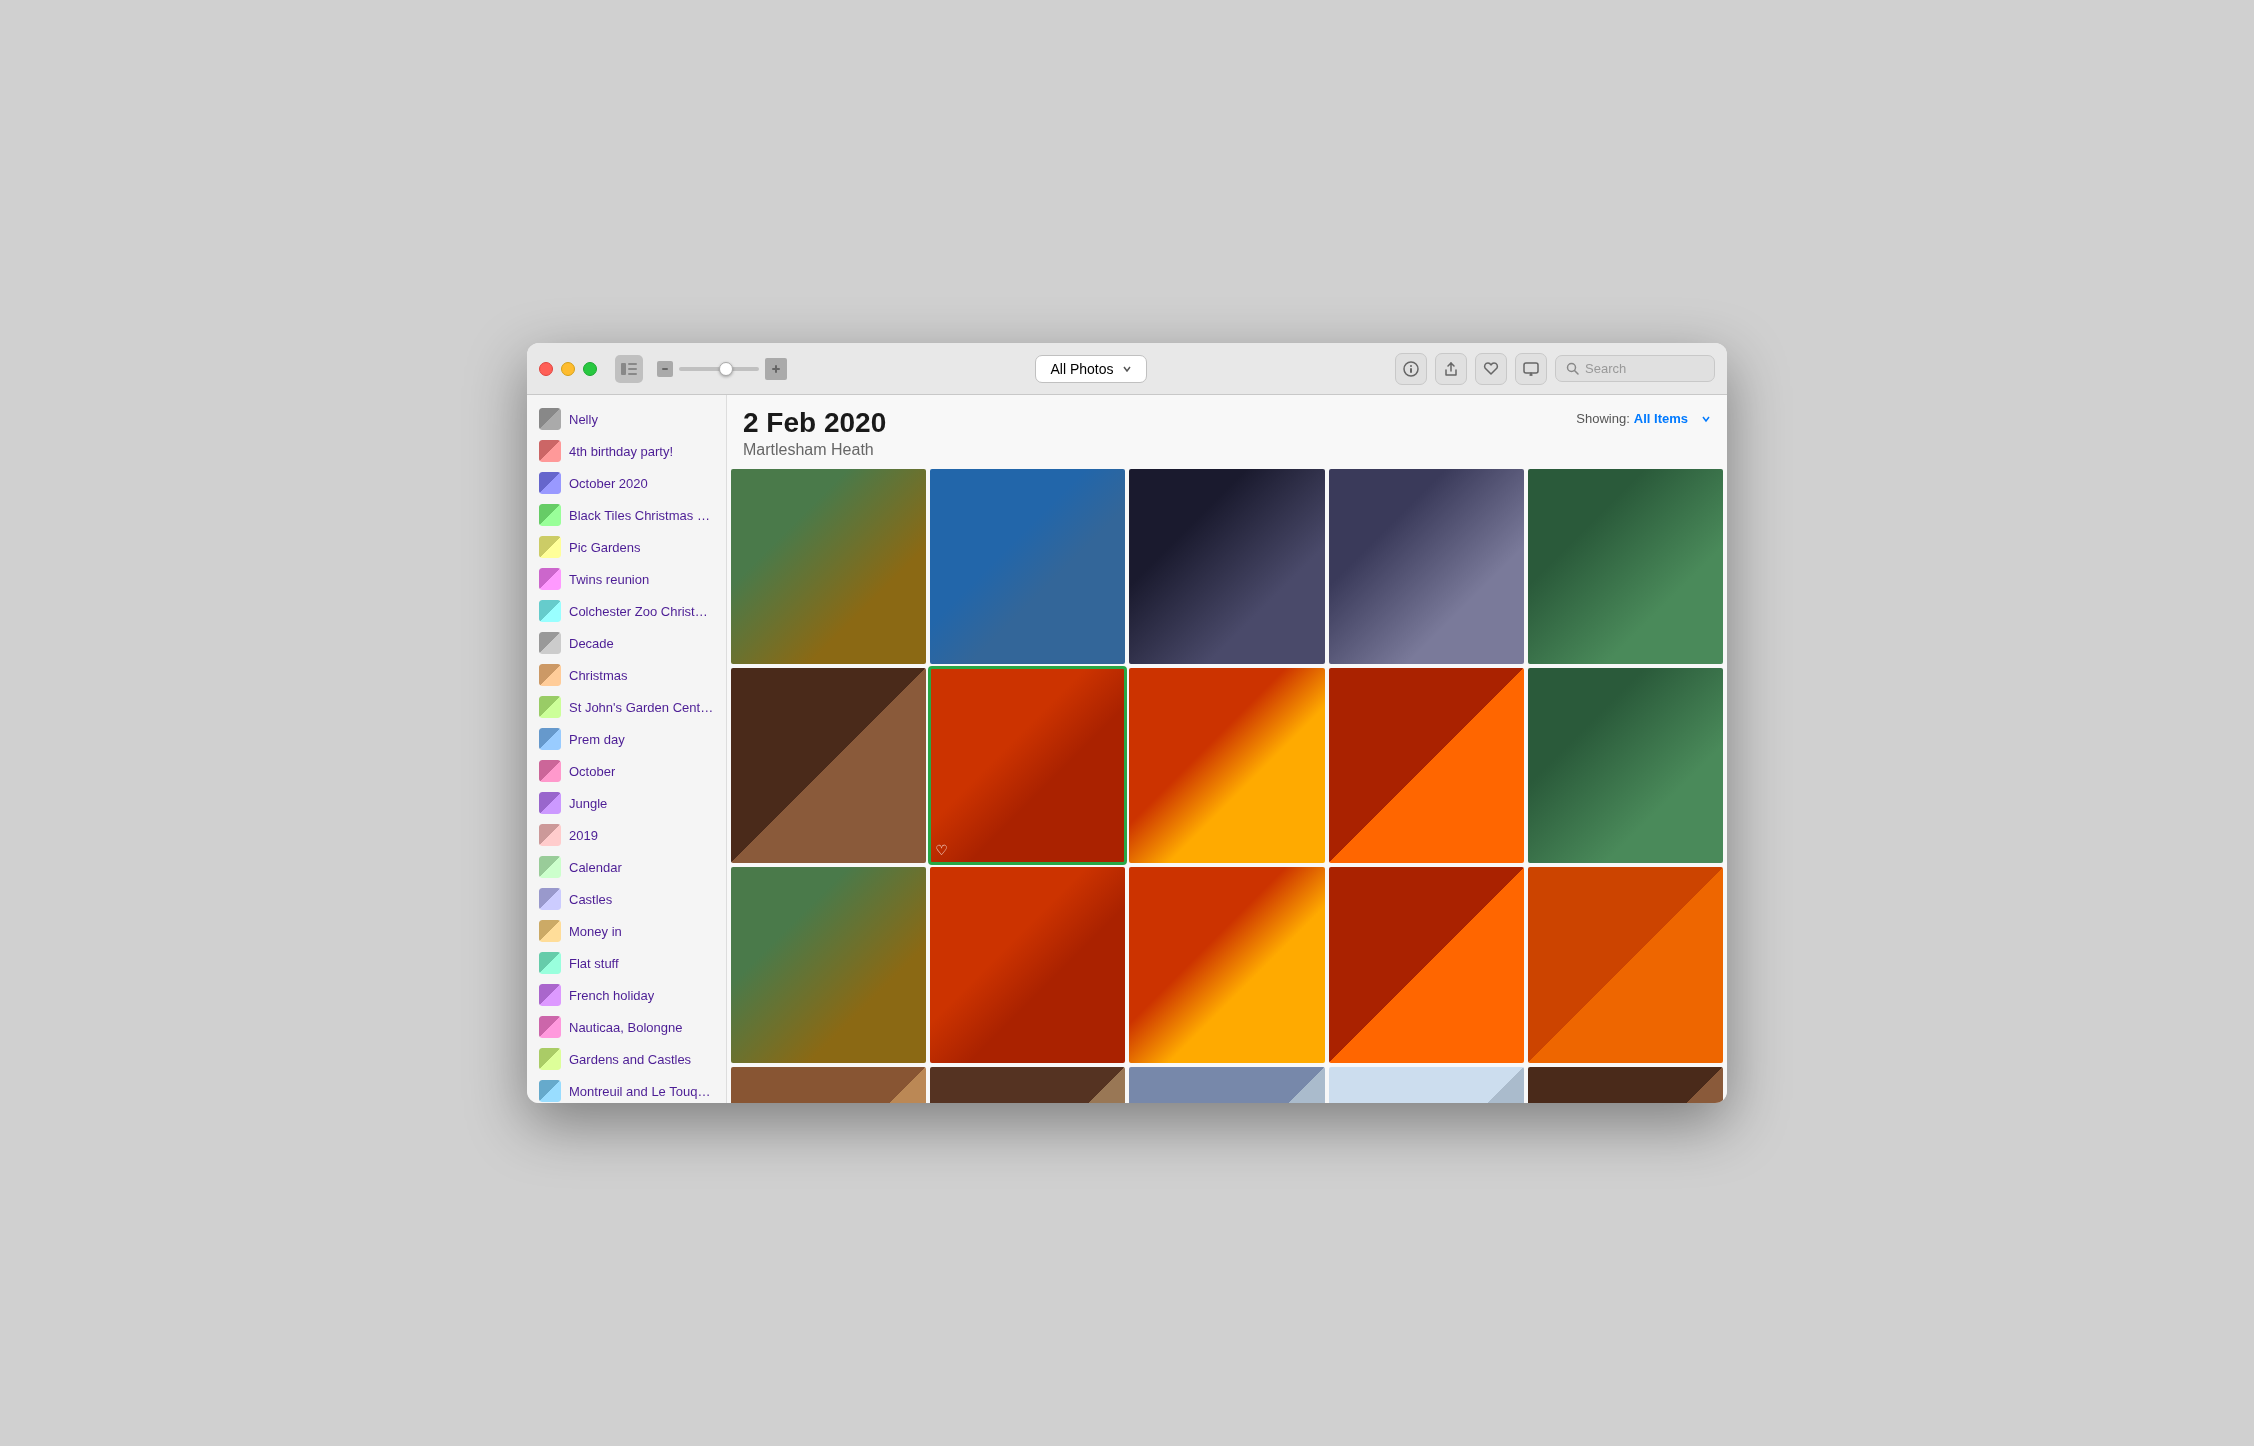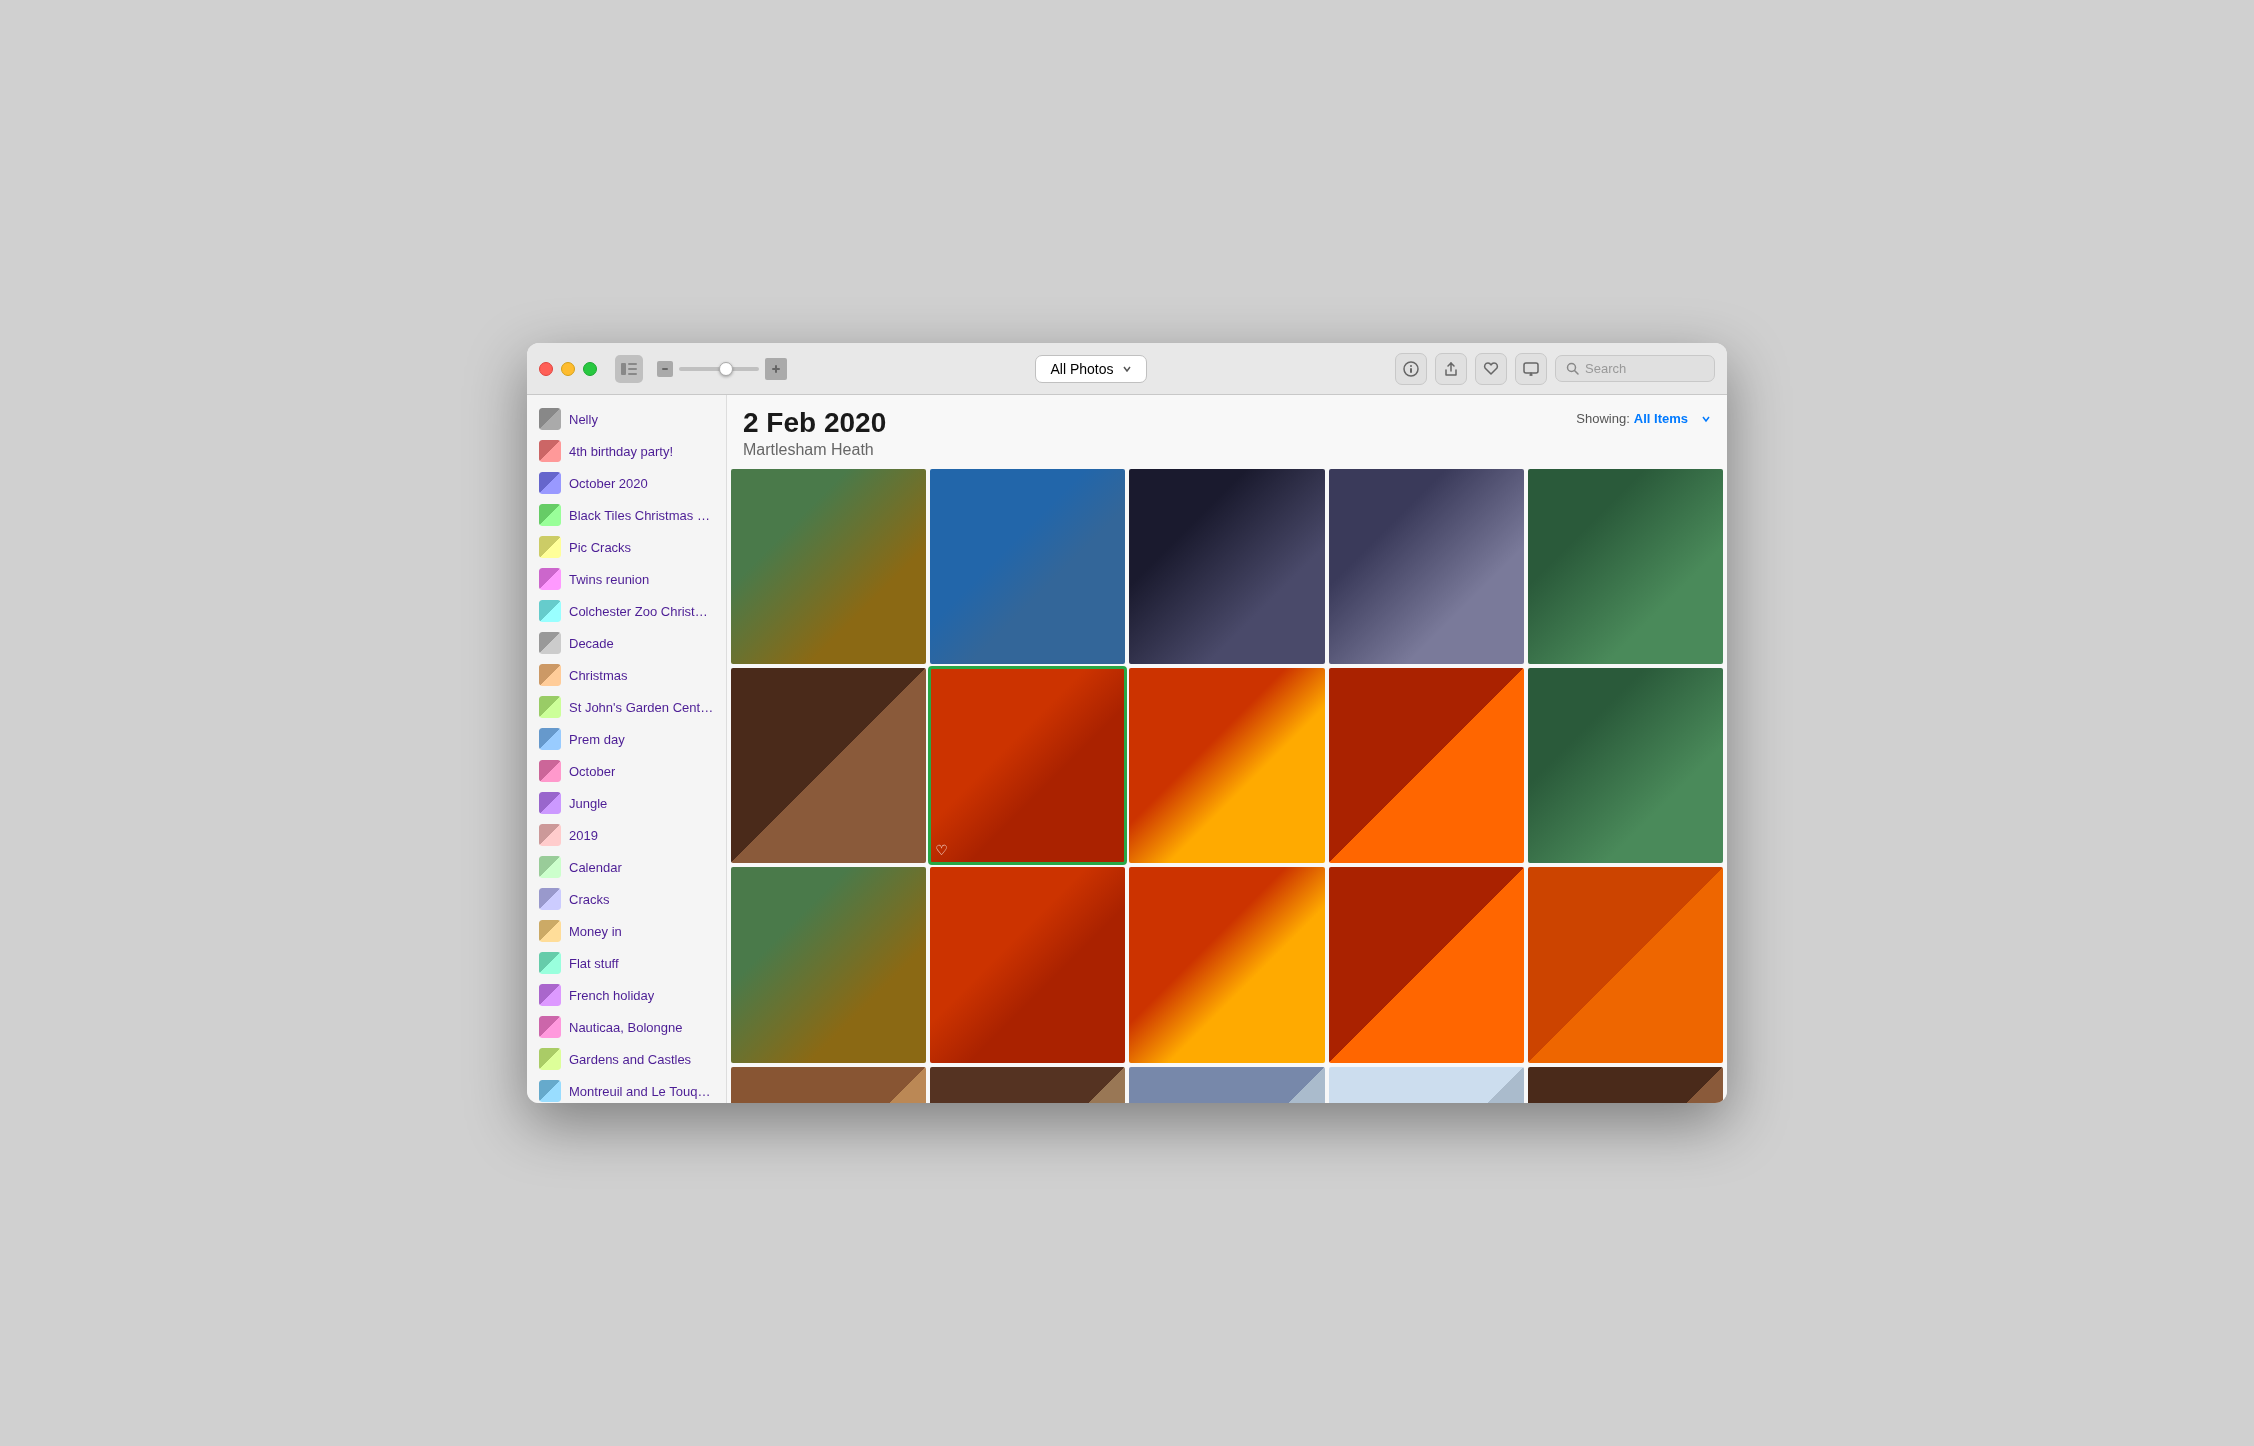--- a/index.html
+++ b/index.html
@@ -394,21 +394,21 @@
         <div class="sidebar-item">
       <div class="sidebar-thumb">
         <div class="thumb-placeholder st-4"></div>
       </div>
       <span class="sidebar-label">Black Tiles Christmas part…</span>
     </div>
         <div class="sidebar-item">
       <div class="sidebar-thumb">
         <div class="thumb-placeholder st-5"></div>
       </div>
-      <span class="sidebar-label">Pic Cracks</span>
+      <span class="sidebar-label">Pic Gardens</span>
     </div>
         <div class="sidebar-item">
       <div class="sidebar-thumb">
         <div class="thumb-placeholder st-6"></div>
       </div>
       <span class="sidebar-label">Twins reunion</span>
     </div>
         <div class="sidebar-item">
       <div class="sidebar-thumb">
         <div class="thumb-placeholder st-7"></div>
@@ -460,21 +460,21 @@
         <div class="sidebar-item">
       <div class="sidebar-thumb">
         <div class="thumb-placeholder st-15"></div>
       </div>
       <span class="sidebar-label">Calendar</span>
     </div>
         <div class="sidebar-item">
       <div class="sidebar-thumb">
         <div class="thumb-placeholder st-16"></div>
       </div>
-      <span class="sidebar-label">Cracks</span>
+      <span class="sidebar-label">Castles</span>
     </div>
         <div class="sidebar-item">
       <div class="sidebar-thumb">
         <div class="thumb-placeholder st-17"></div>
       </div>
       <span class="sidebar-label">Money in</span>
     </div>
         <div class="sidebar-item">
       <div class="sidebar-thumb">
         <div class="thumb-placeholder st-18"></div>

